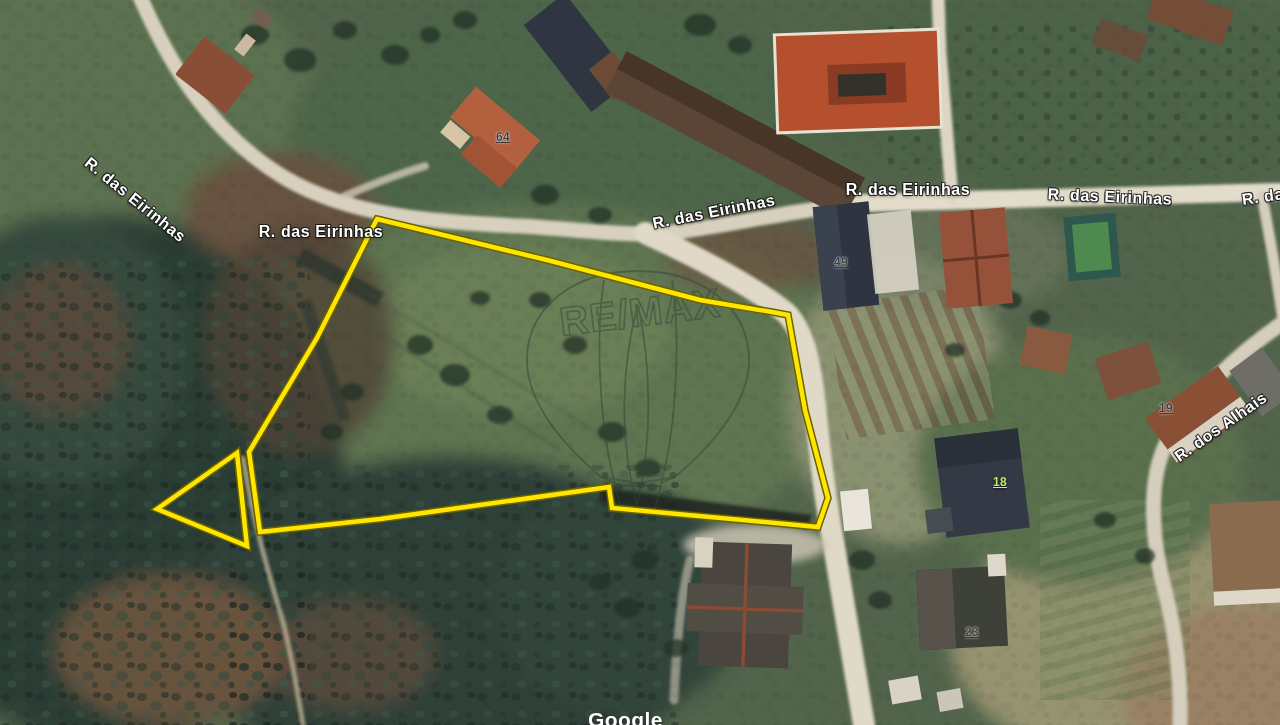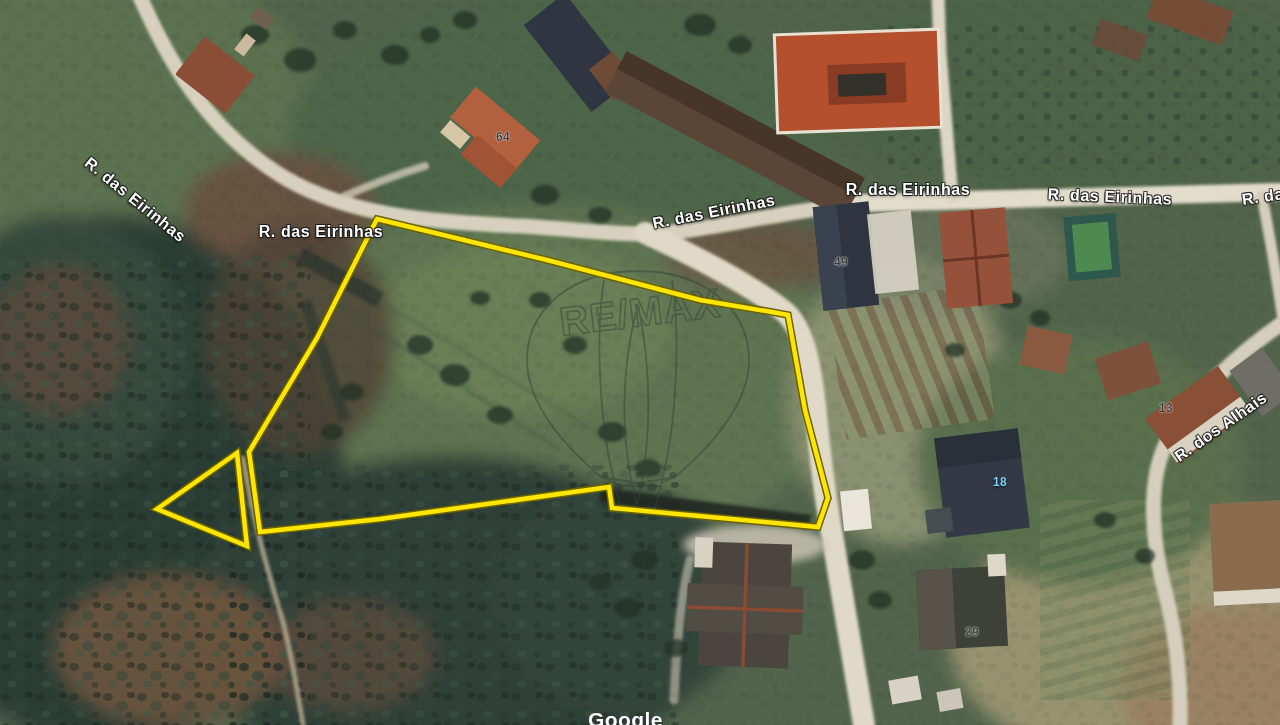--- a/index.html
+++ b/index.html
@@ -11,24 +11,24 @@
   #map svg{position:absolute;left:0;top:0;}
   #labels-layer{position:absolute;left:0;top:0;width:100%;height:100%;pointer-events:none;}
   .road-label{
     position:absolute;white-space:nowrap;color:#fff;font-weight:700;font-size:16px;
     letter-spacing:.6px;
     text-shadow:-1px -1px 0 rgba(20,20,20,.8),1px -1px 0 rgba(20,20,20,.8),
                 -1px 1px 0 rgba(20,20,20,.8),1px 1px 0 rgba(20,20,20,.8),
                 0 2px 3px rgba(0,0,0,.45);
   }
   .house-num{
-    position:absolute;white-space:nowrap;font-weight:700;font-size:12px;letter-spacing:.3px;
+    position:absolute;white-space:nowrap;font-weight:700;font-size:12px;letter-spacing:.3px;text-decoration:underline;
   }
   .house-num.dark{color:#3d3d3d;text-shadow:0 0 2px rgba(255,255,255,.7),0 0 1px rgba(255,255,255,.9);}
-  .house-num.light{color:#7dd3fc;text-shadow:0 1px 2px rgba(0,0,0,.85),0 0 1px rgba(0,0,0,.7);}
+  .house-num.light{color:#bef264;text-shadow:0 1px 2px rgba(0,0,0,.85),0 0 1px rgba(0,0,0,.7);}
   #google-logo{
     position:absolute;left:588px;top:708px;color:#fff;font-weight:700;font-size:21px;letter-spacing:.4px;
     text-shadow:0 0 2px rgba(60,60,60,.9),0 1px 2px rgba(0,0,0,.5);
   }
   #watermark-svg{opacity:.5;}
   #watermark-svg text{font-family:"Liberation Sans",sans-serif;}
 </style>
 </head>
 <body>
 
@@ -290,19 +290,19 @@
   <div id="labels-layer">
       <div class="road-label" style="left: 135px; top: 200px; transform: translate(-50%, -50%) rotate(39deg);">R. das Eirinhas</div>
       <div class="road-label" style="left: 321px; top: 232px; transform: translate(-50%, -50%) rotate(0deg);">R. das Eirinhas</div>
       <div class="road-label" style="left: 714px; top: 212px; transform: translate(-50%, -50%) rotate(-11deg);">R. das Eirinhas</div>
       <div class="road-label" style="left: 908px; top: 190px; transform: translate(-50%, -50%) rotate(0deg);">R. das Eirinhas</div>
       <div class="road-label" style="left: 1110px; top: 197px; transform: translate(-50%, -50%) rotate(2.5deg);">R. das Eirinhas</div>
       <div class="road-label" style="left: 1263px; top: 197px; transform: translate(-50%, -50%) rotate(-8deg);">R. da</div>
       <div class="road-label" style="left: 1221px; top: 427px; transform: translate(-50%, -50%) rotate(-35deg);">R. dos Alhais</div>
       <div class="house-num dark" style="left: 503px; top: 137px; transform: translate(-50%, -50%) rotate(0deg);">64</div>
       <div class="house-num dark" style="left: 825px; top: 262px; transform: translate(-50%, -50%) rotate(0deg); padding-left: 32px;">49</div>
-      <div class="house-num dark" style="left: 1166px; top: 408px; transform: translate(-50%, -50%) rotate(0deg);">13</div>
+      <div class="house-num dark" style="left: 1166px; top: 408px; transform: translate(-50%, -50%) rotate(0deg);">19</div>
       <div class="house-num light" style="left: 1000px; top: 482px; transform: translate(-50%, -50%) rotate(0deg);">18</div>
-      <div class="house-num dark" style="left: 972px; top: 632px; transform: translate(-50%, -50%) rotate(0deg);">29</div>
+      <div class="house-num dark" style="left: 972px; top: 632px; transform: translate(-50%, -50%) rotate(0deg);">23</div>
     </div>
 
   <div id="google-logo">Google</div>
 </div>
 
 </body></html>

